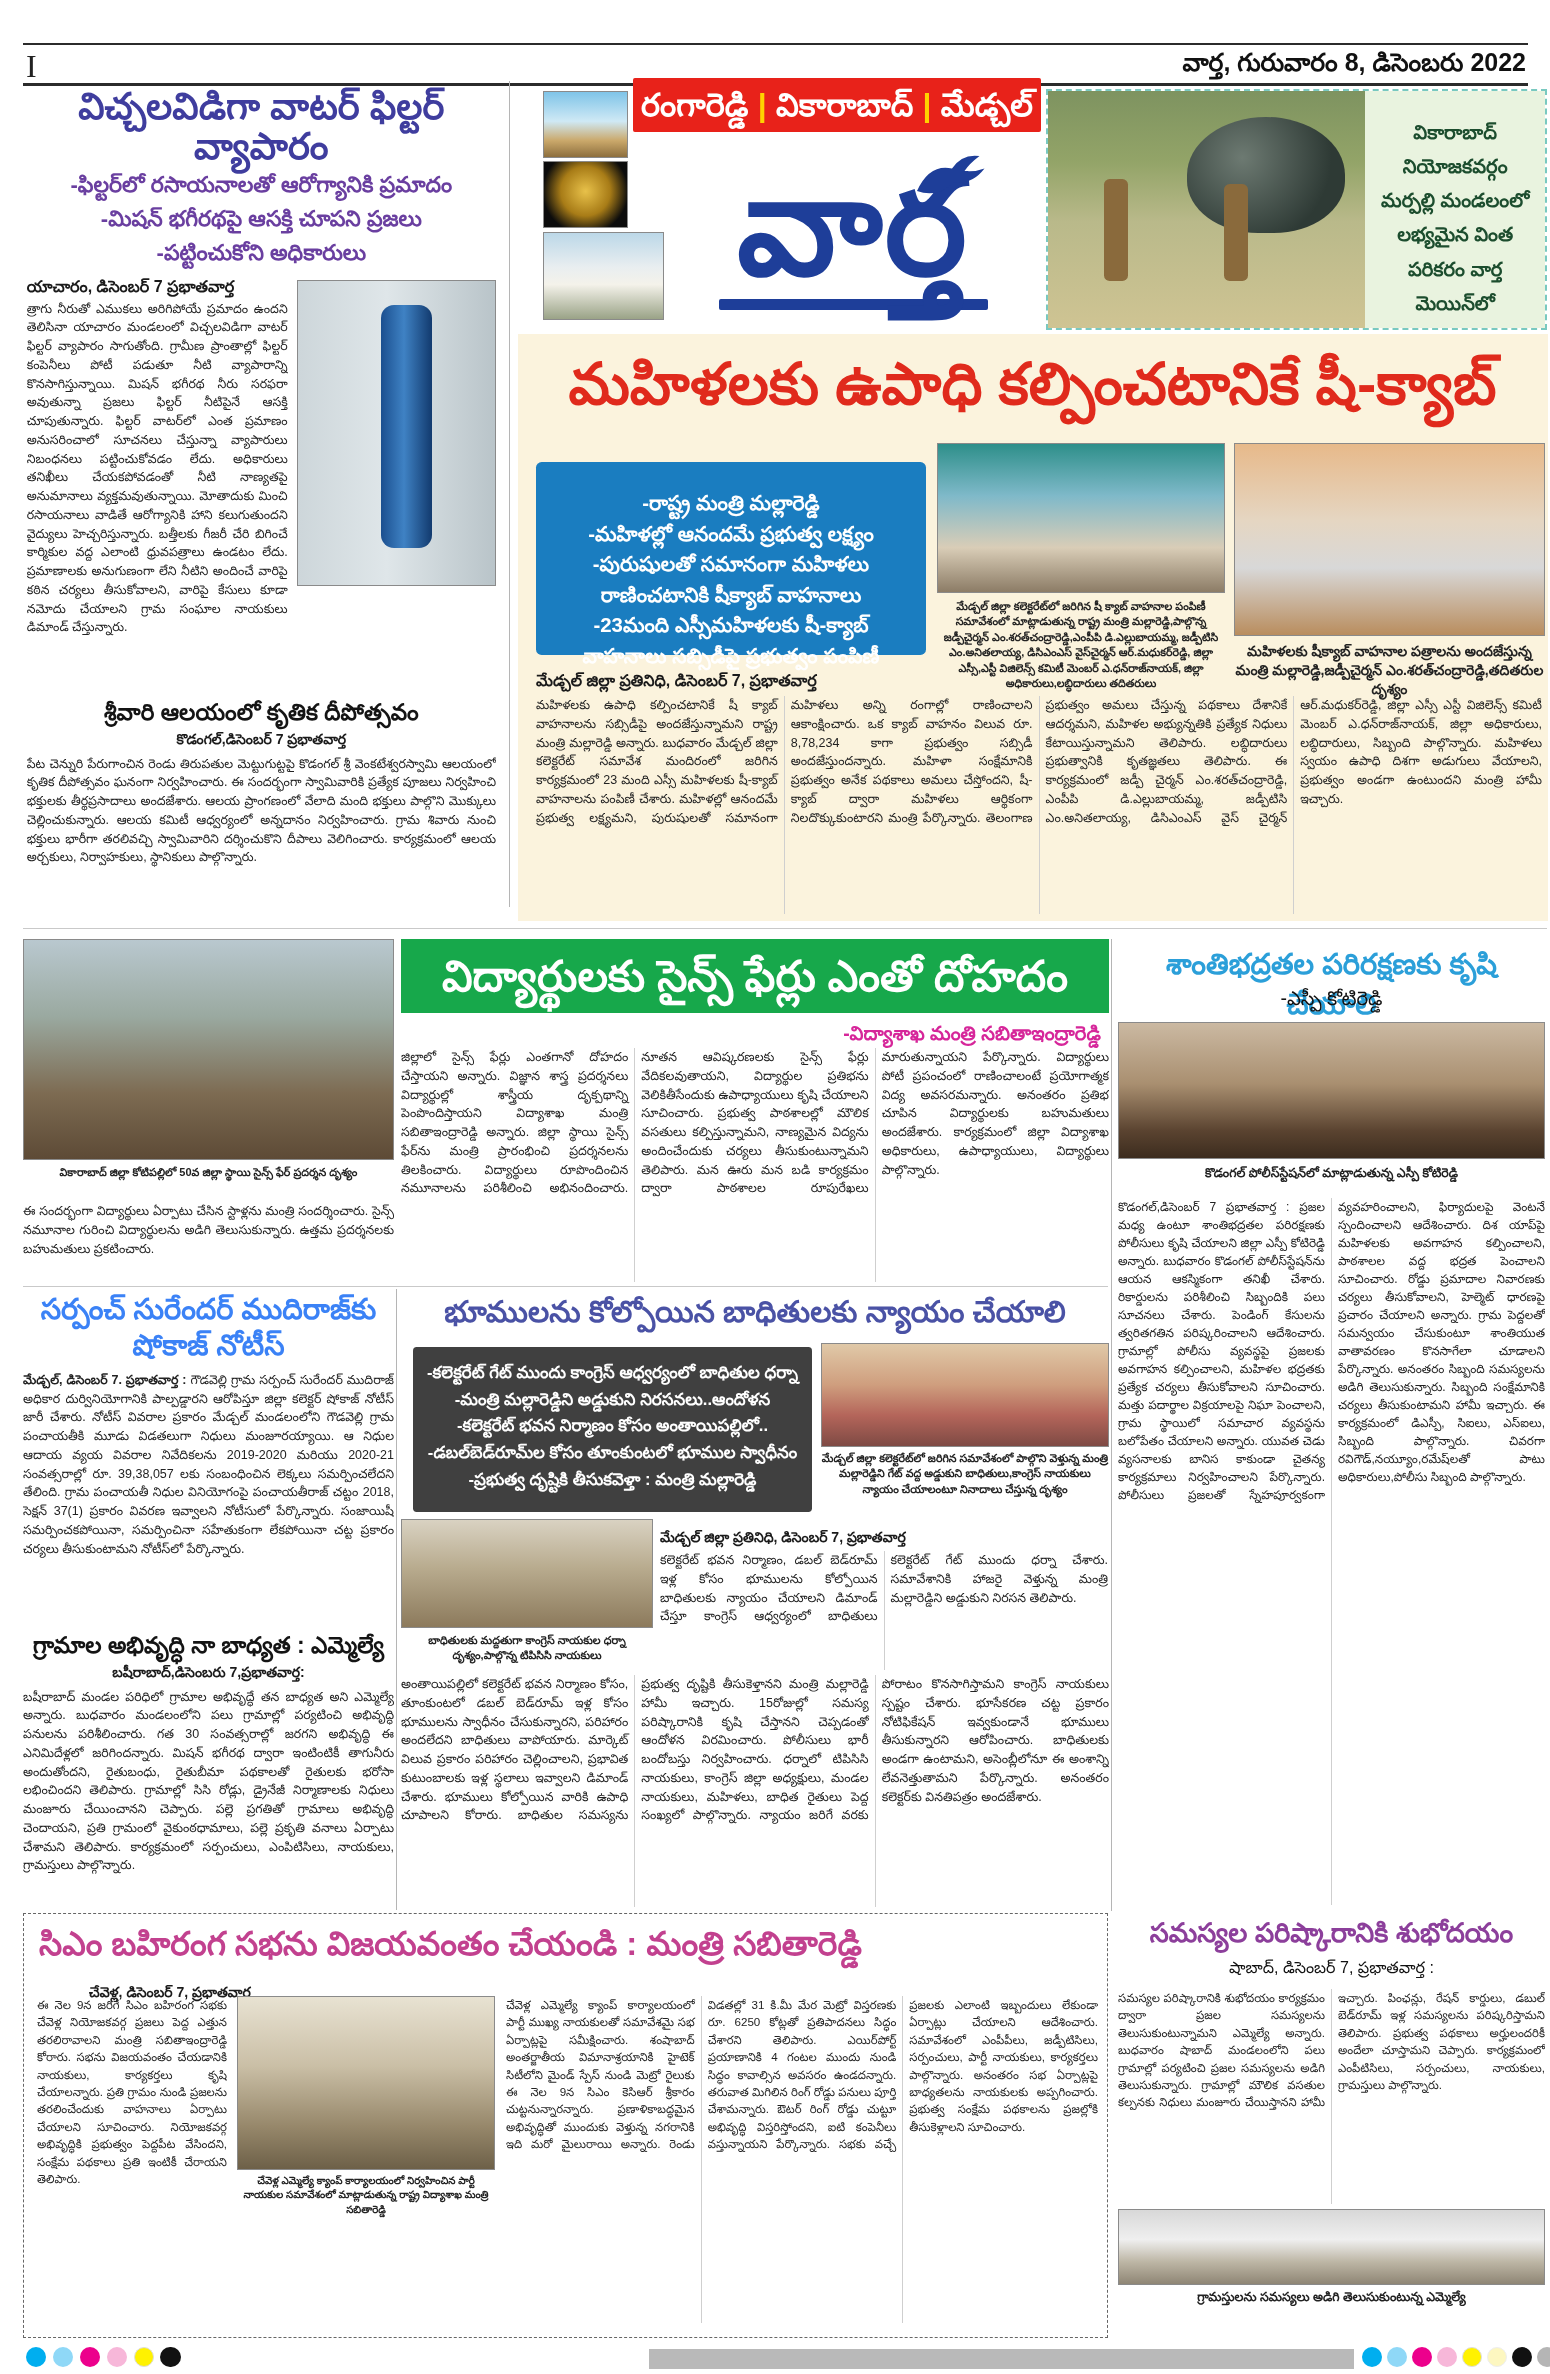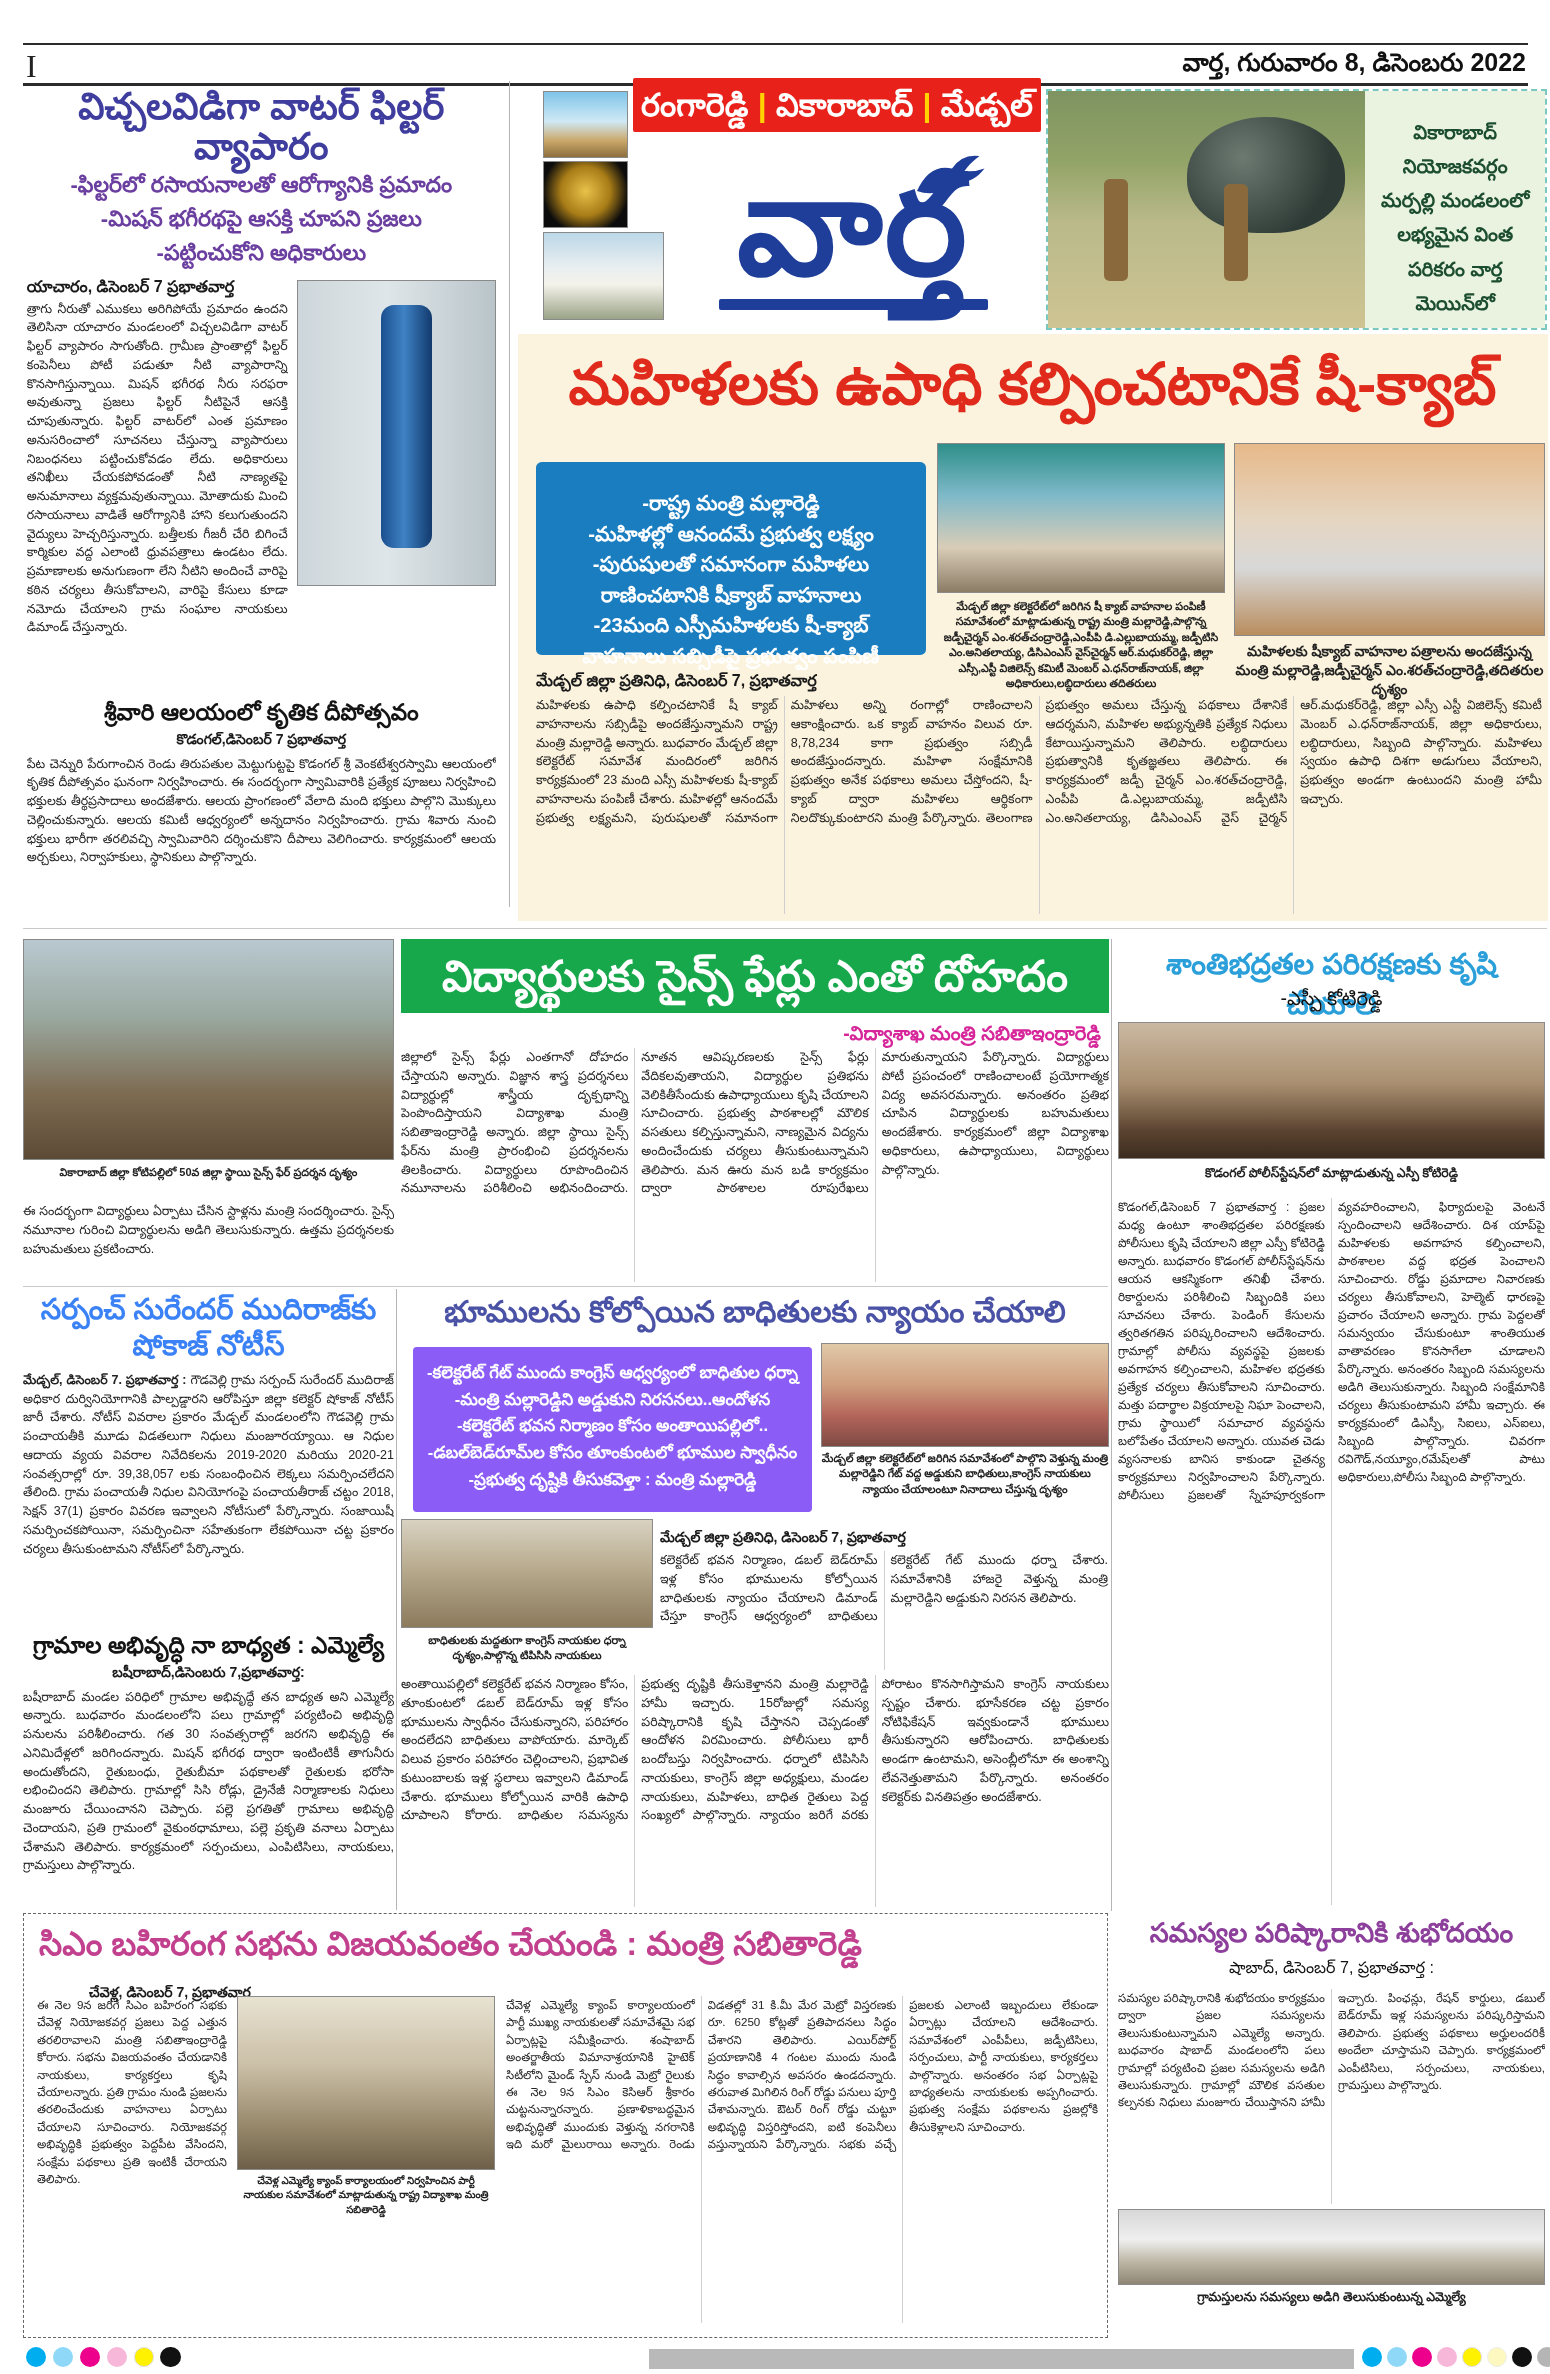--- a/index.html
+++ b/index.html
@@ -60,21 +60,21 @@
   .band-green { background:#17a84b; color:#fff; font-weight:800; font-size:43px; text-align:center; line-height:74px; }
   .byline-mag { color:#d6269a; font-weight:800; font-size:19.5px; text-align:center; }
 
   
   .hl-blue { color:#2b9fd9; font-weight:800; font-size:29px; text-align:center; }
   .byline-c { font-weight:400; font-size:19.5px; text-align:center; color:#111; }
 
   
   .hl-black { color:#3b82f6; font-weight:800; font-size:29px; text-align:center; line-height:1.25; }
   .hl-indigo { color:#4a52a5; font-weight:800; font-size:30px; text-align:center; }
-  .purplebox { background:#8b5cf6; border-radius:3.7px; color:#fff; font-weight:bold; font-size:16.7px; text-align:center; line-height:1.6; padding:13px 9.3px; }
+  .purplebox { background:#404040; border-radius:3.7px; color:#fff; font-weight:bold; font-size:16.7px; text-align:center; line-height:1.6; padding:13px 9.3px; }
   .subhead { color:#141414; font-weight:800; font-size:23px; text-align:center; }
   .byline-sm { font-weight:bold; font-size:14px; text-align:center; }
 
   
   .cm-box { border:1.9px dashed #666; }
   .hl-pink { color:#c2418f; font-weight:800; font-size:33px; text-align:left; }
   .hl-viol { color:#8c3f9b; font-weight:800; font-size:27px; text-align:center; }
 
   .dots { display:flex; gap:6.5px; align-items:center; }
   .dot { width:20.4px; height:20.4px; border-radius:50%; }

